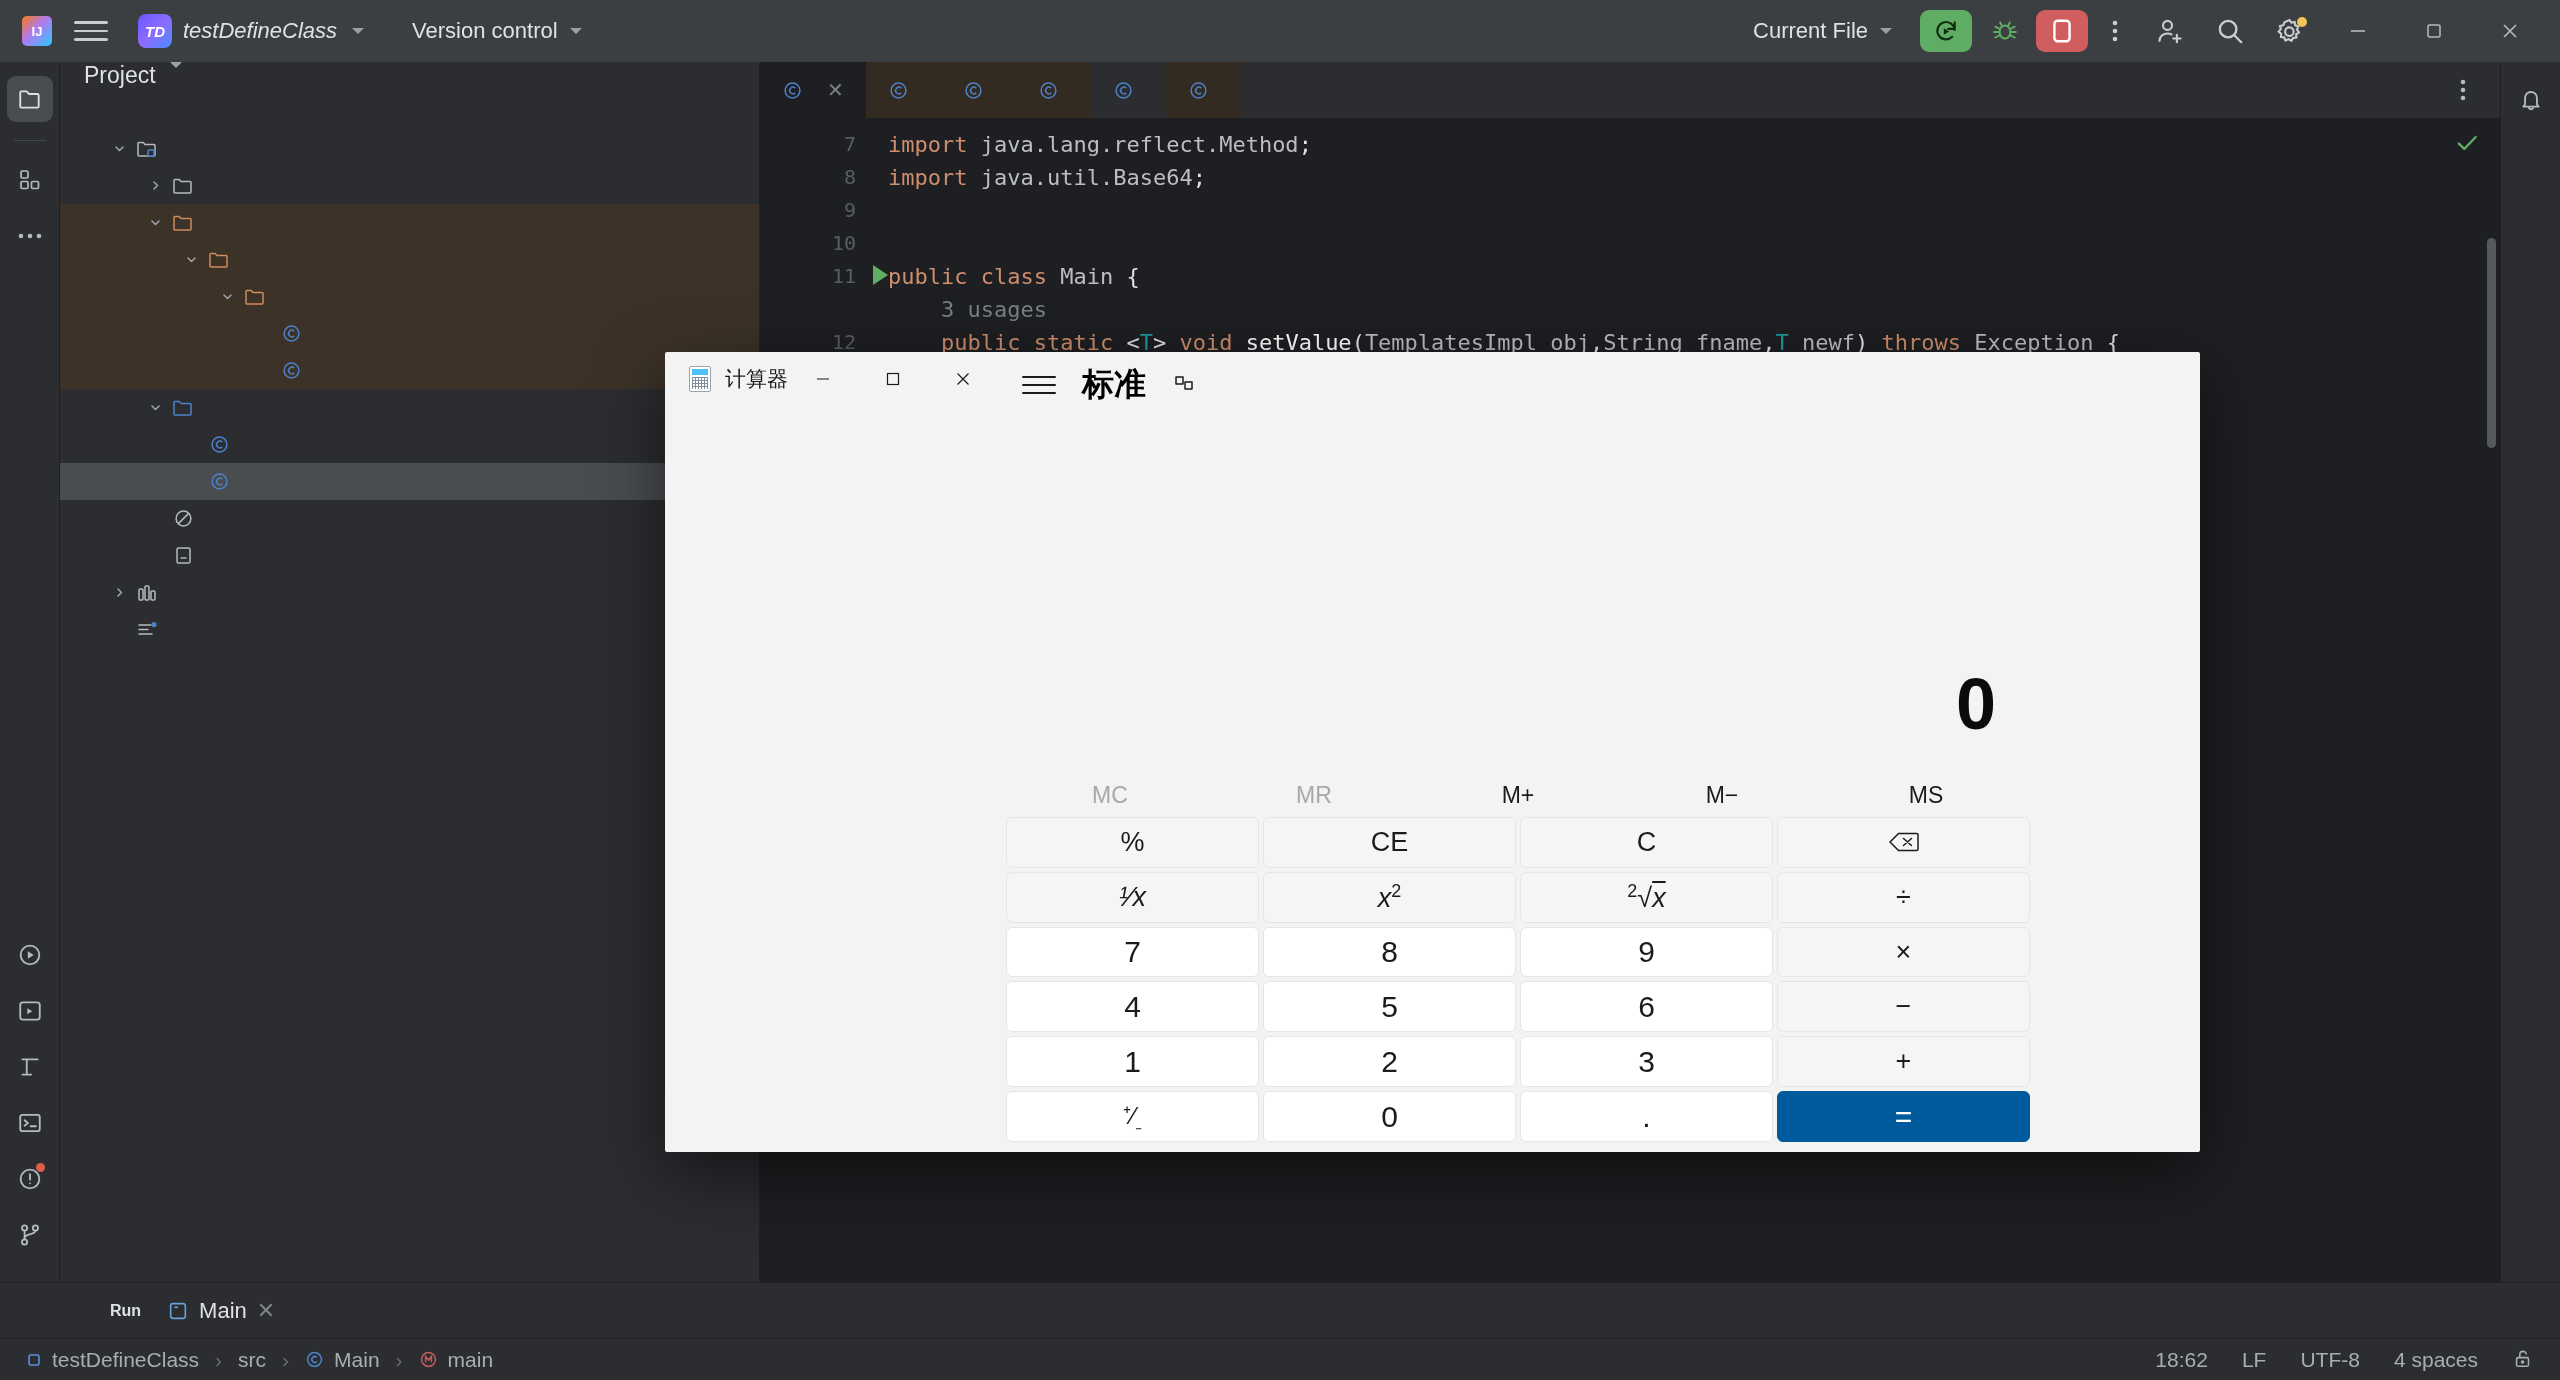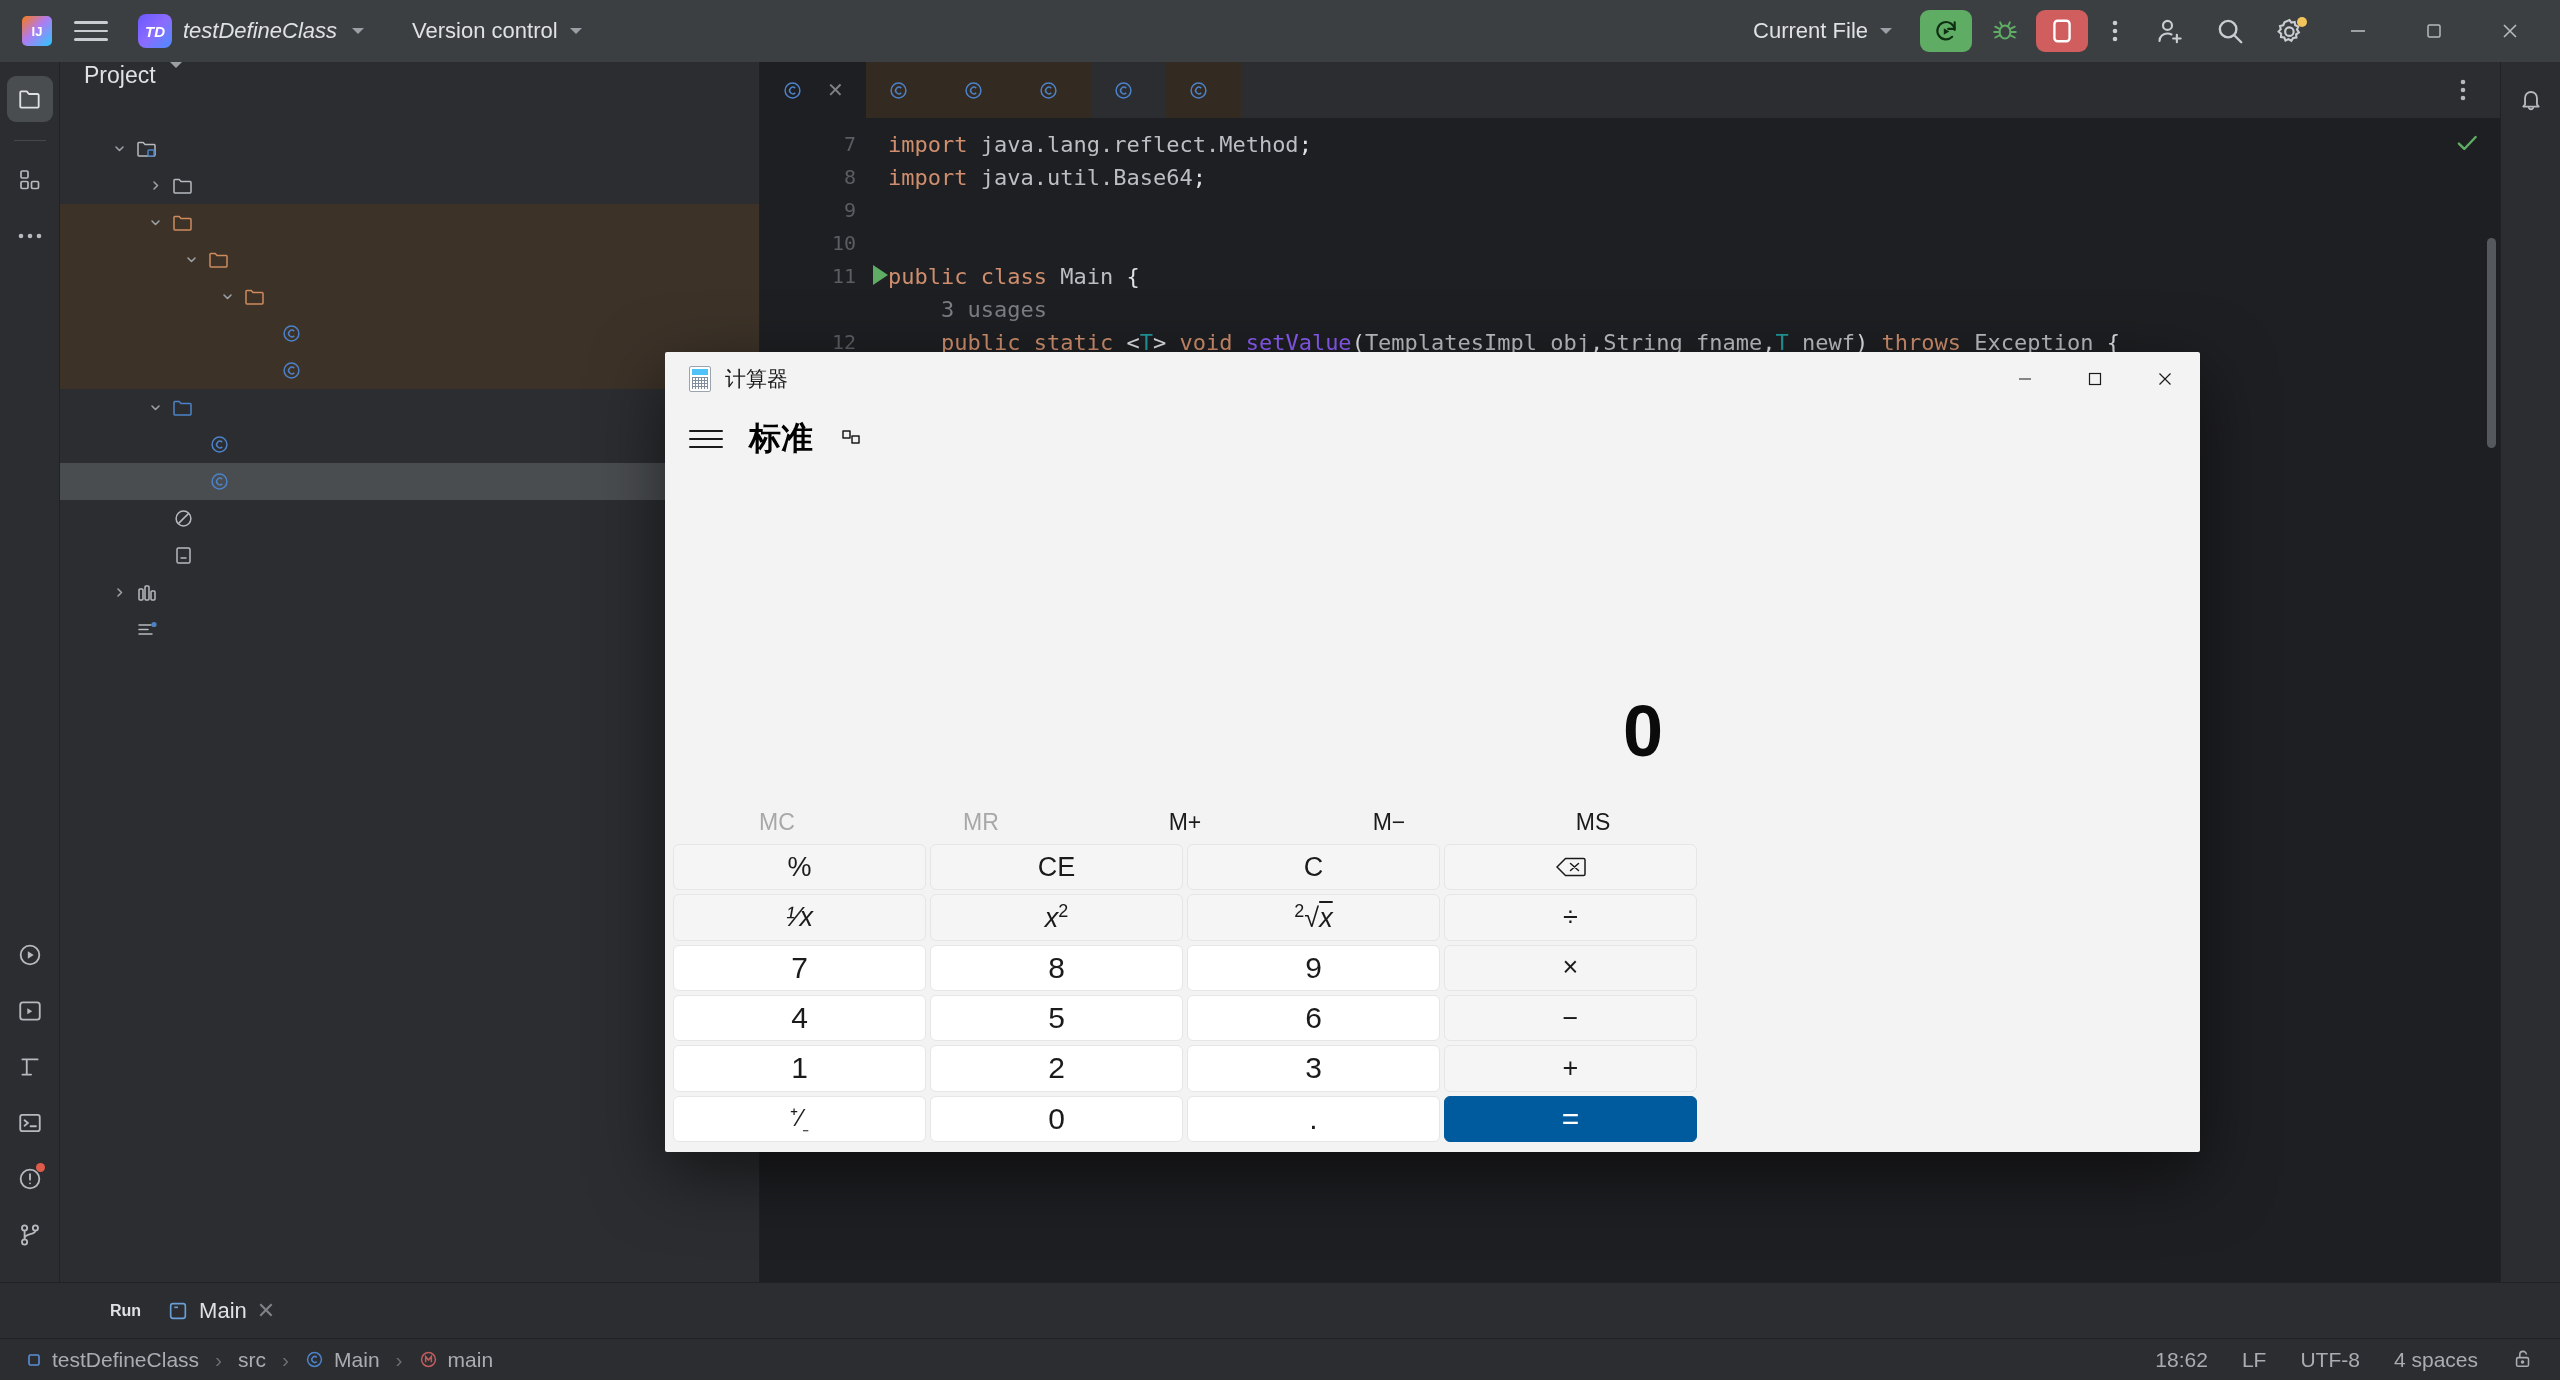--- a/index.html
+++ b/index.html
@@ -110,21 +110,21 @@
     color: #5a5d63; font-family: "DejaVu Sans Mono", monospace; font-size: 20px;
     padding-top: 10px; }
   .gutter div { height: 33px; line-height: 33px; position: relative; }
   .gutter .play { position: absolute; right: -32px; top: 5px; width: 0; height: 0;
     border-top: 10px solid transparent; border-bottom: 10px solid transparent;
     border-left: 15px solid #5fad65; }
   .code { flex: 1; font-family: "DejaVu Sans Mono", monospace; font-size: 22px;
     padding-top: 10px; padding-left: 18px; white-space: pre; min-width: 0; }
   .code div { height: 33px; line-height: 33px; }
   .k { color: #cf8e6d; } .s { color: #6aab73; } .t { color: #bcbec4; }
-  .f { color: #8b5cf6; text-align: right; } .ty { color: #20999d; } .cm { color: #7a7e85; }
+  .f { color: #ffffff; text-align: right; } .ty { color: #20999d; } .cm { color: #7a7e85; }
   .hint { background: #3a3d41; color: #9aa0a6; font-size: 18px; padding: 1px 5px;
     border-radius: 3px; }
   .code-scroll { position: absolute; right: 4px; top: 120px; width: 9px;
     height: 210px; background: #55585c; border-radius: 5px; }
   .err-strip { width: 46px; flex: none; background: #1e1f22; padding-top: 12px;
     text-align: center; }
 
   
   .rrail { width: 60px; background: #2b2d30; flex: none; display: flex;
     flex-direction: column; align-items: center; padding-top: 14px;
@@ -142,21 +142,21 @@
     border-top: 1px solid #1f2123; }
   .crumb { display: flex; align-items: center; gap: 10px; cursor: pointer; }
   .crumb-sep { color: #6b6e73; margin: 0 6px; }
   .status-right { margin-left: auto; display: flex; align-items: flex-start; gap: 34px; }
   .status-right span { cursor: pointer; }
 
   
   .calc {
     position: absolute; left: 665px; top: 352px; width: 1535px; height: 800px;
     background: #f3f3f3; box-shadow: 0 22px 70px rgba(0,0,0,.55);
-    display: flex; flex-direction: column; border-radius: 2px; overflow: hidden;
+    display: flex; flex-direction: row; border-radius: 2px; overflow: hidden;
   }
   .calc-title { height: 54px; display: flex; align-items: center; flex: none; }
   .calc-title .ct-ico { width: 22px; height: 26px; margin-left: 24px; margin-right: 14px;
     background: #ffffff; border: 1px solid #9aa4b0; border-radius: 2px; position: relative; }
   .calc-title .ct-ico::before { content: ""; position: absolute; left: 2px; right: 2px;
     top: 2px; height: 6px; background: #4fc3f7; }
   .calc-title .ct-ico::after { content: ""; position: absolute; left: 2px; right: 2px;
     top: 10px; bottom: 2px;
     background:
       linear-gradient(to right,#6b7b8c 33%,transparent 33%) ,

